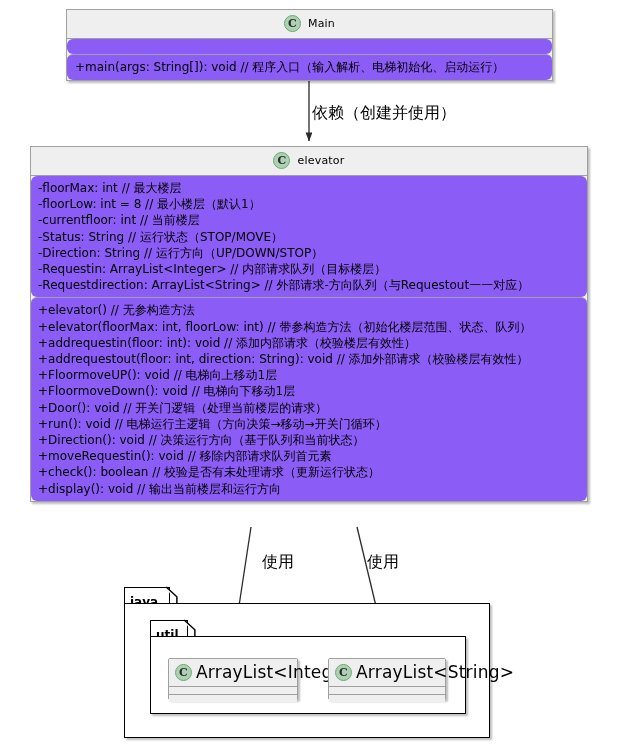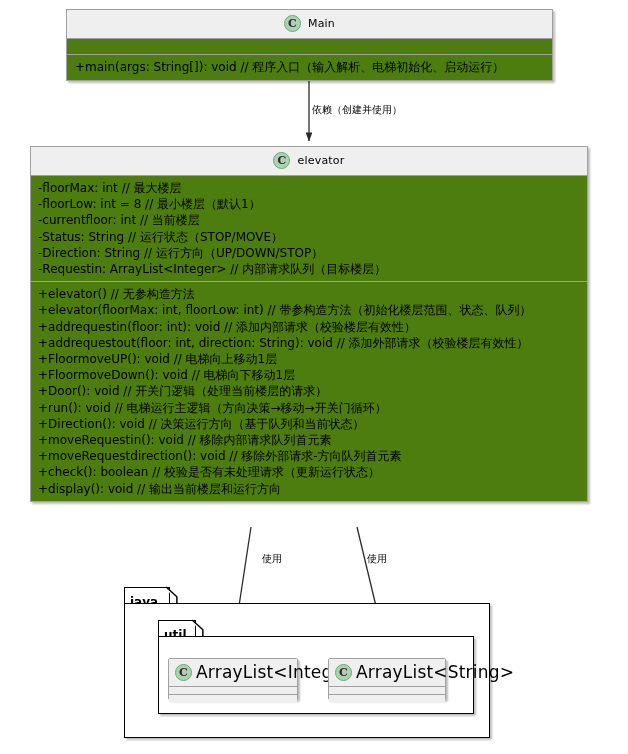--- a/index.html
+++ b/index.html
@@ -56,21 +56,22 @@
     justify-content: center;
     font-size: 11px;
     font-weight: bold;
     color: #2B2B2B;
     font-family: "DejaVu Serif", "Liberation Serif", serif;
     line-height: 1;
     flex: 0 0 auto;
   }
   .uml-compartment {
     padding: 3px 5px 4px 5px;
-    background: #4d7c0f;
+    background: #8b5cf6;
+    border-radius: 6px;
   }
   .uml-compartment.bordered-top {
     border-top: 1px solid #A0A0A0;
   }
   .uml-line {
     font-size: 12px;
     line-height: 16.2px;
     color: #000000;
     white-space: nowrap;
   }
@@ -139,21 +140,21 @@
     border: 1.5px solid #000000;
     background: #FFFFFF;
     box-sizing: border-box;
     box-shadow: 2px 2px 2px rgba(0,0,0,0.26);
   }
 
   #pkg-java { left: 124px; top: 587px; width: 366px; height: 151px; }
   #pkg-java .pkg-tab { width: 46px; }
   #pkg-java .pkg-body { left: 0; top: 16px; width: 366px; height: 135px; }
 
-  #pkg-util { left: 158px; top: 620px; width: 316px; height: 94px; }
+  #pkg-util { left: 150px; top: 620px; width: 316px; height: 94px; }
   #pkg-util .pkg-tab { width: 38px; }
   #pkg-util .pkg-body { left: 0; top: 16px; width: 316px; height: 78px; }
 
   
   .small-class {
     position: absolute;
     background: #EFEFEF;
     border: 1px solid #A0A0A0;
     box-shadow: 2px 2px 2px rgba(0,0,0,0.26);
     box-sizing: border-box;
@@ -173,21 +174,21 @@
   #connectors {
     position: absolute;
     left: 0; top: 0;
     width: 628px;
     height: 754px;
     pointer-events: none;
   }
 
   .edge-label {
     position: absolute;
-    font-size: 10px;
+    font-size: 16px;
     color: #000000;
     white-space: nowrap;
   }
   #label-dependency { left: 312px; top: 103px; }
   #label-use-1 { left: 262px; top: 552px; }
   #label-use-2 { left: 367px; top: 552px; }
 </style>
 </head>
 <body>
 
@@ -225,33 +226,33 @@
       <span class="circle-c">C</span>
       <span class="uml-title">elevator</span>
     </div>
     <div class="uml-compartment">
       <div class="uml-line">-floorMax: int  // 最大楼层</div>
       <div class="uml-line">-floorLow: int = 8  // 最小楼层（默认1）</div>
       <div class="uml-line">-currentfloor: int  // 当前楼层</div>
       <div class="uml-line">-Status: String  // 运行状态（STOP/MOVE）</div>
       <div class="uml-line">-Direction: String // 运行方向（UP/DOWN/STOP）</div>
       <div class="uml-line">-Requestin: ArrayList&lt;Integer&gt;  // 内部请求队列（目标楼层）</div>
+      <div class="uml-line">-Requestdirection: ArrayList&lt;String&gt;  // 外部请求-方向队列（与Requestout一一对应）</div>
     </div>
     <div class="uml-compartment bordered-top">
       <div class="uml-line">+elevator()  // 无参构造方法</div>
       <div class="uml-line">+elevator(floorMax: int, floorLow: int) // 带参构造方法（初始化楼层范围、状态、队列）</div>
       <div class="uml-line">+addrequestin(floor: int): void  // 添加内部请求（校验楼层有效性）</div>
       <div class="uml-line">+addrequestout(floor: int, direction: String): void  // 添加外部请求（校验楼层有效性）</div>
       <div class="uml-line">+FloormoveUP(): void  // 电梯向上移动1层</div>
       <div class="uml-line">+FloormoveDown(): void  // 电梯向下移动1层</div>
       <div class="uml-line">+Door(): void  // 开关门逻辑（处理当前楼层的请求）</div>
       <div class="uml-line">+run(): void  // 电梯运行主逻辑（方向决策→移动→开关门循环）</div>
       <div class="uml-line">+Direction(): void  // 决策运行方向（基于队列和当前状态）</div>
       <div class="uml-line">+moveRequestin(): void  // 移除内部请求队列首元素</div>
-      <div class="uml-line">+moveRequestdirection(): void  // 移除外部请求-方向队列首元素</div>
       <div class="uml-line">+check(): boolean  // 校验是否有未处理请求（更新运行状态）</div>
       <div class="uml-line">+display(): void  // 输出当前楼层和运行方向</div>
     </div>
   </div>
 
   <div class="edge-label" id="label-use-1">使用</div>
   <div class="edge-label" id="label-use-2">使用</div>
 
   <div class="pkg" id="pkg-java">
     <div class="pkg-tab">

